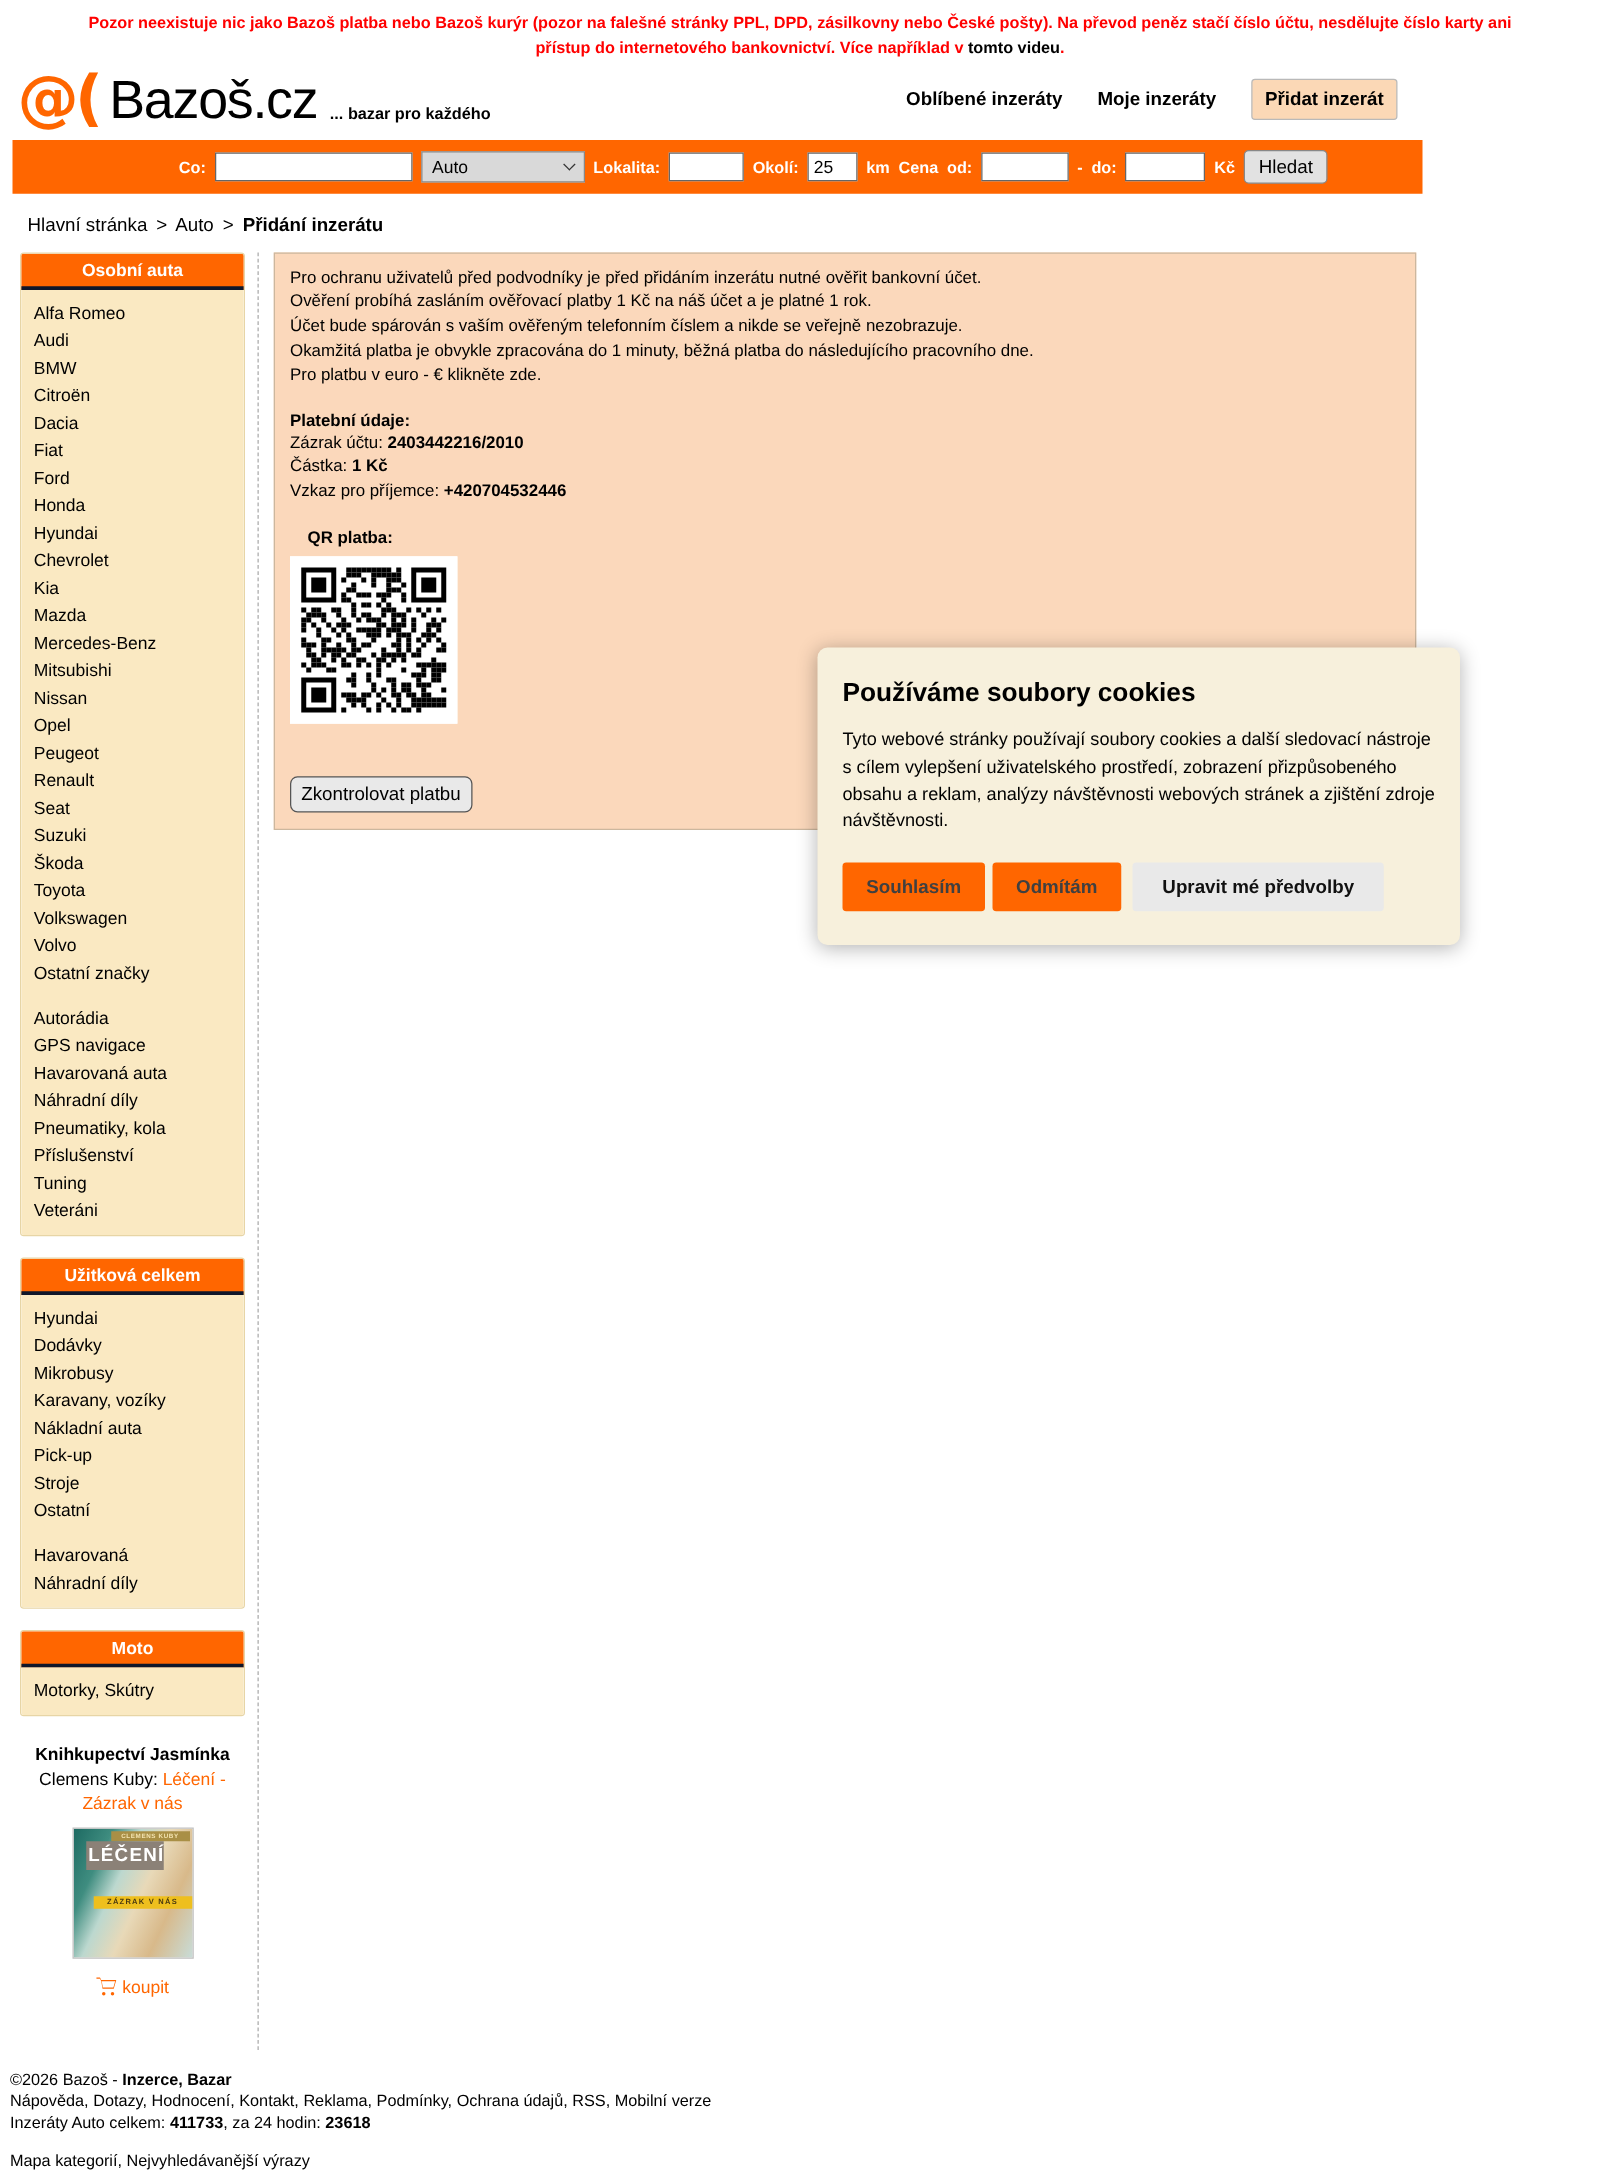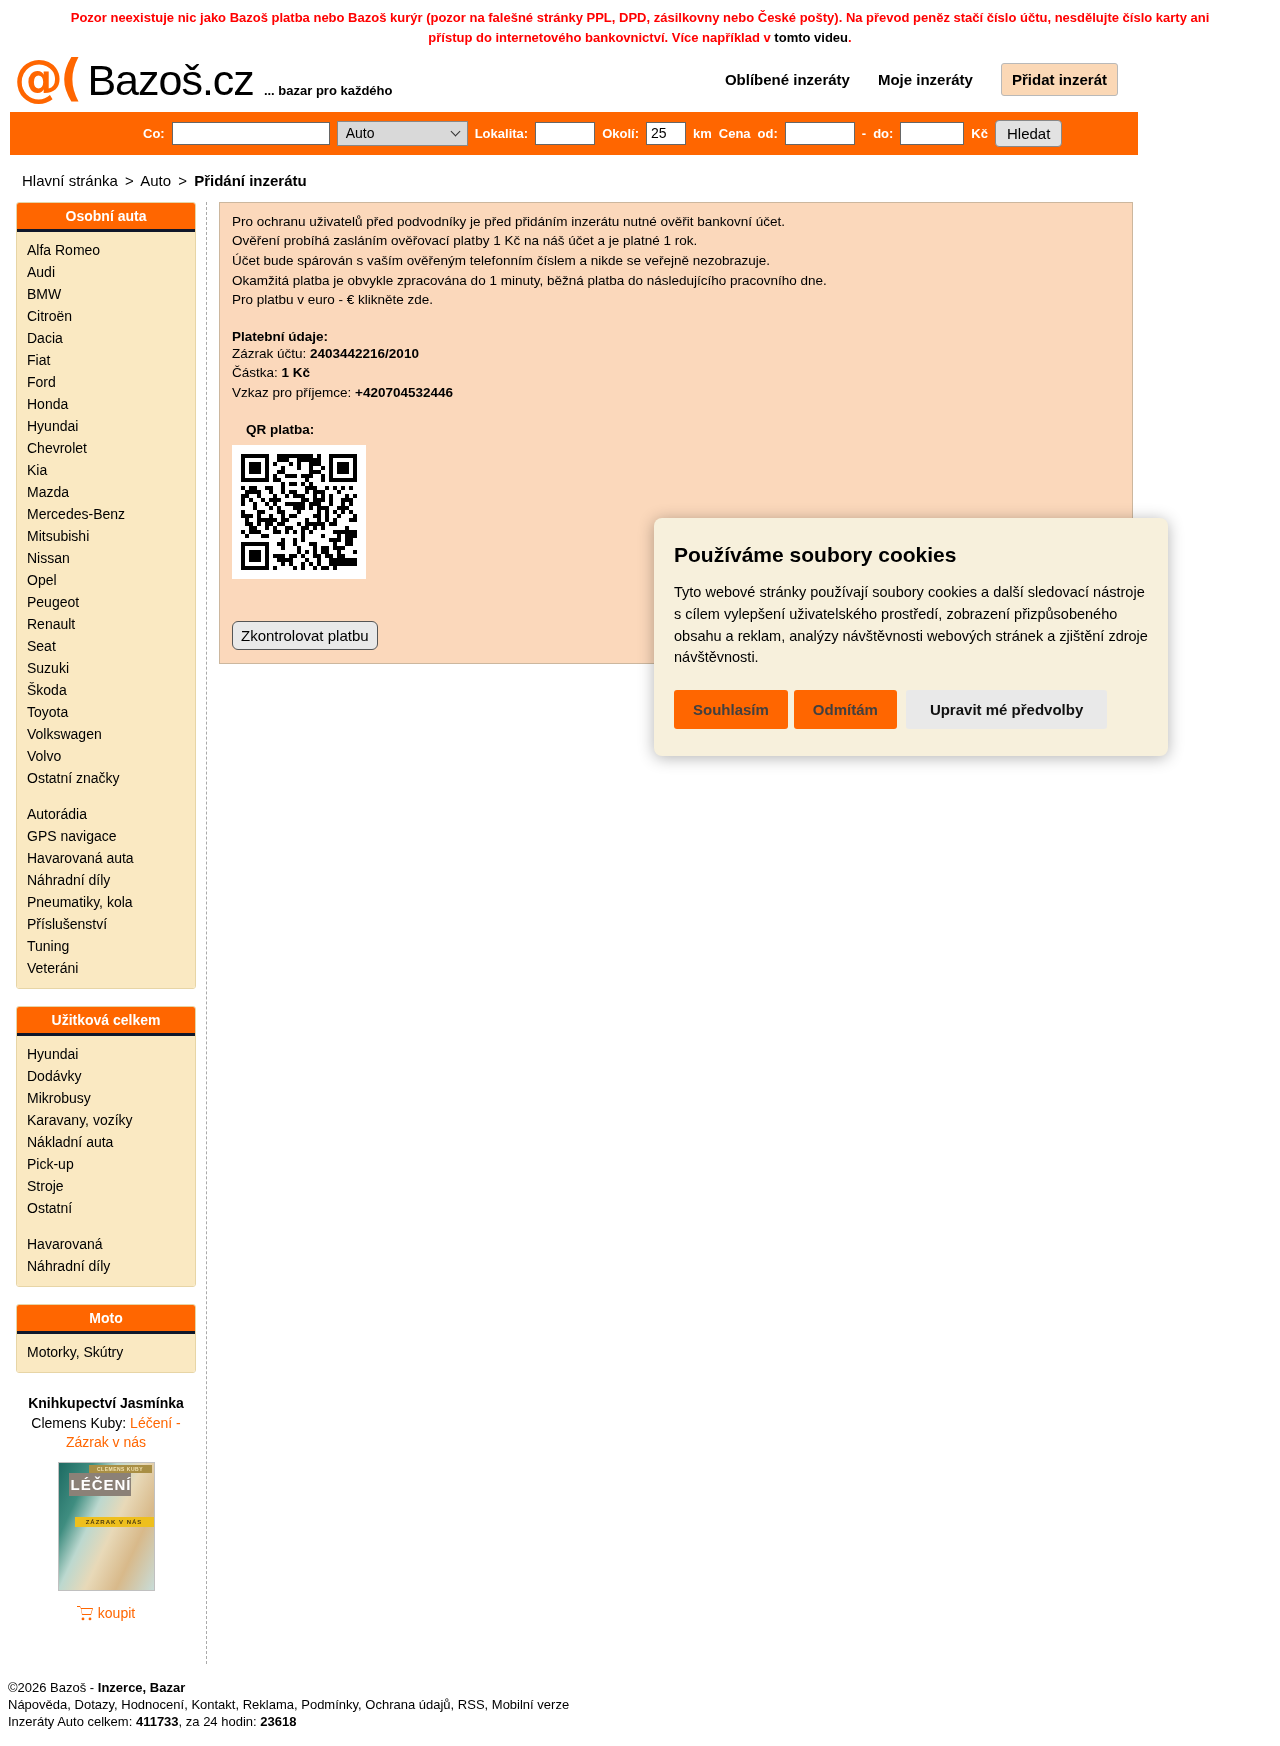--- a/index.html
+++ b/index.html
@@ -73,21 +73,21 @@
   }
   .side-items { background: #fae9c2; padding: 7px 0 9px; }
   .side-item { font-size: 14px; padding: 3px 10px; cursor: pointer; }
   .side-gap { height: 14px; }
   
   .side-ad { text-align: center; margin-top: 22px; font-size: 14px; }
   .ad-shop { font-weight: bold; margin-bottom: 3px; }
   .ad-line { line-height: 1.35; }
   .ad-link { color: #ff6600; cursor: pointer; }
   .cover {
-    width: 97px; height: 129px; margin: 10px auto 10px; position: relative;
+    width: 97px; height: 105px; margin: 10px auto 10px; position: relative;
     border: 1px solid #c0c0c0; overflow: hidden; cursor: pointer;
     background: linear-gradient(115deg, #1d6a62 0%, #3f8d80 22%, #bcd8cf 38%, #e8d9b8 55%, #d8b98a 75%, #c8dcd8 100%);
   }
   .cover-author {
     position: absolute; top: 2px; left: 30px; right: 2px;
     background: #a98f45; color: #f3e3b0; font-size: 5px; font-weight: bold;
     padding: 1px 2px; text-align: center; letter-spacing: 0.5px;
   }
   .cover-title {
     position: absolute; top: 10px; left: 10px; width: 62px;

